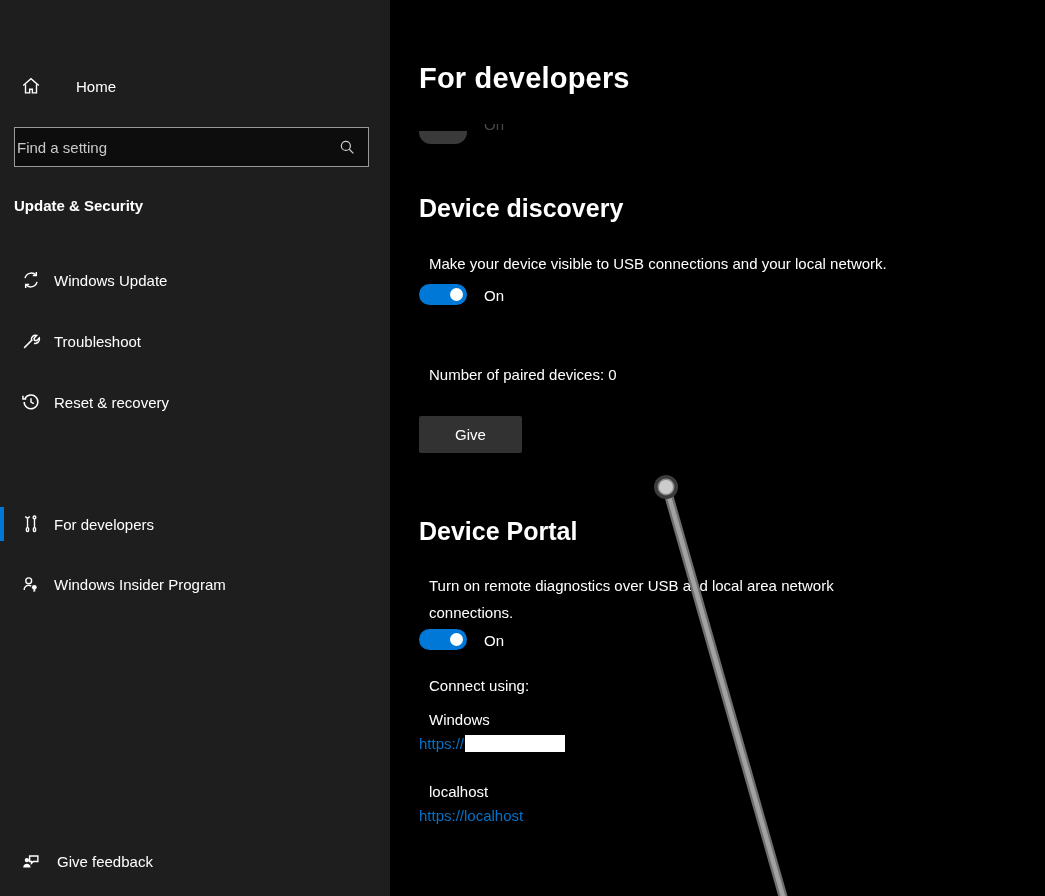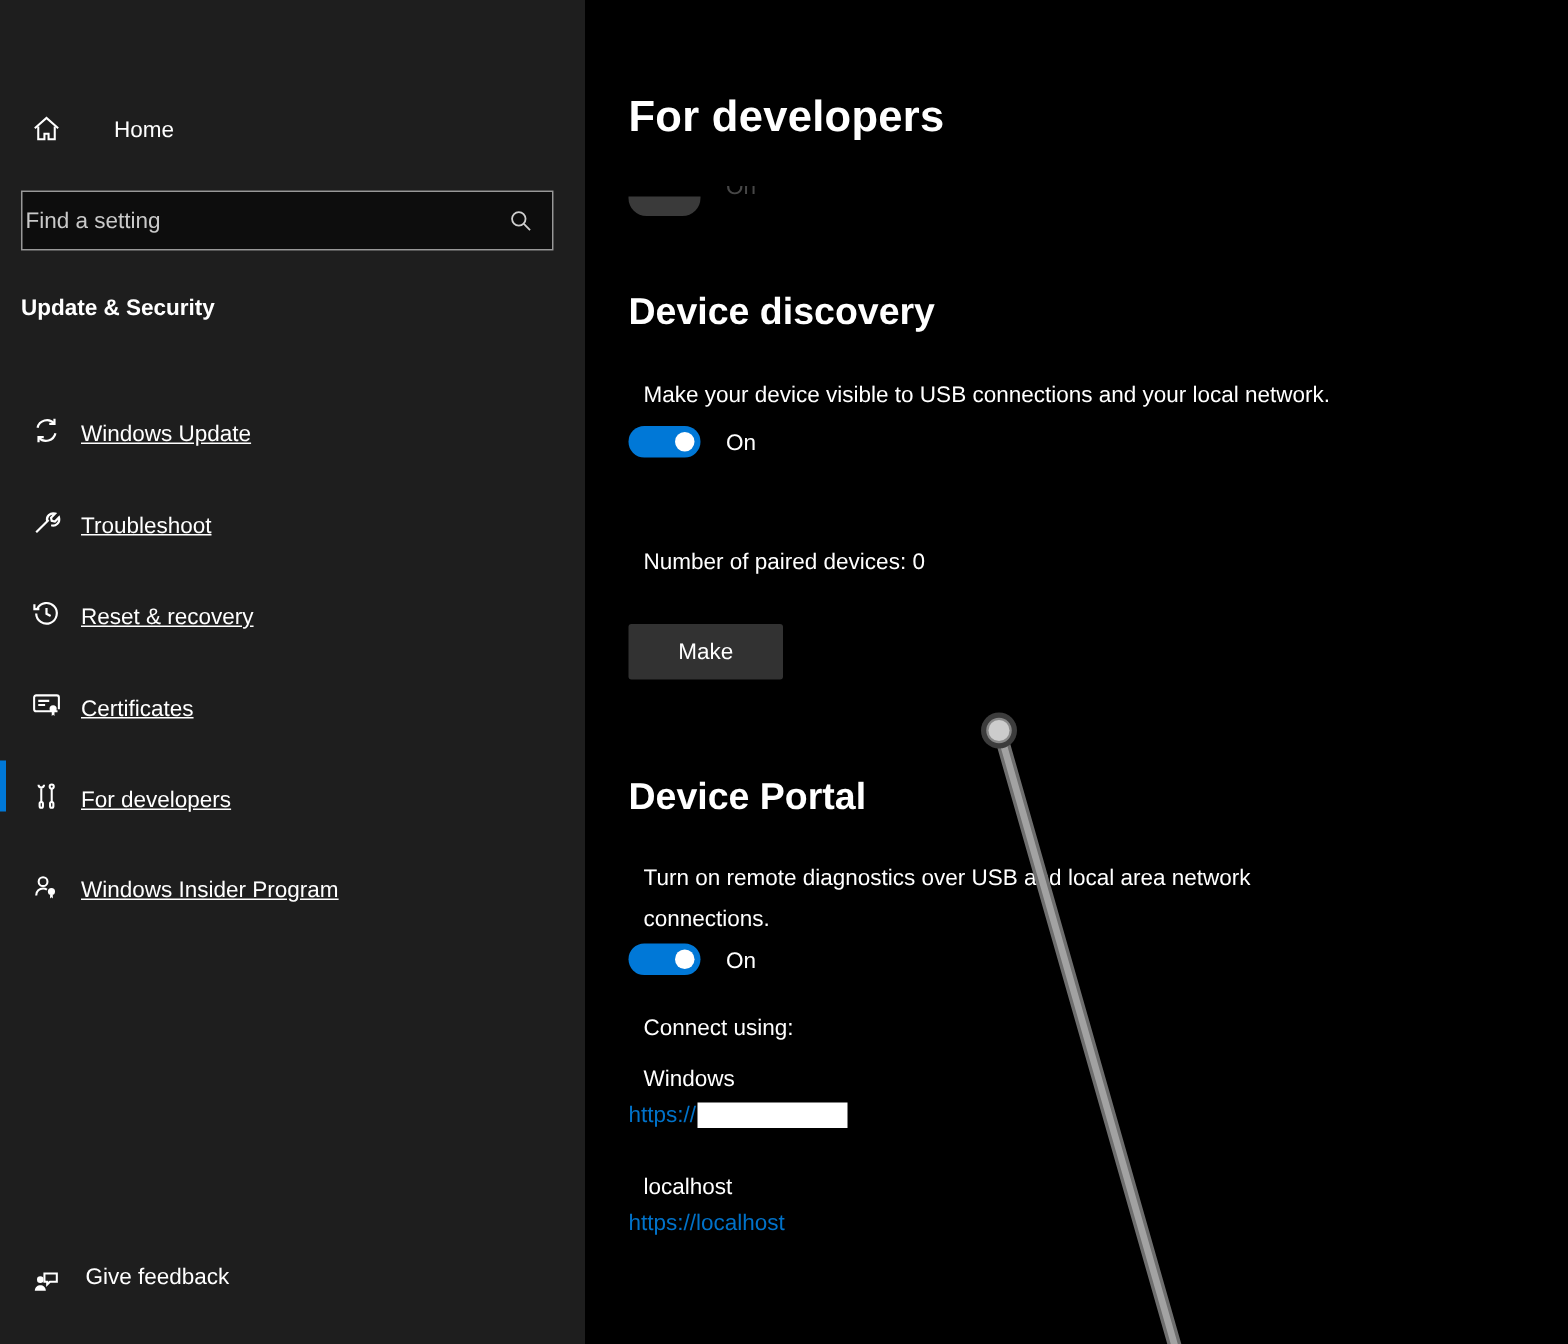--- a/index.html
+++ b/index.html
@@ -31,31 +31,31 @@
     color:#eab308; font-size:15px; 
     font-family:"Liberation Sans", sans-serif;
   }
   .search-box input::placeholder{ color:#c9c9c9; opacity:1; }
   .search-box .search-glyph{ margin-right:12px; display:flex; }
   .section-title{
     position:absolute; left:14px; top:197px; font-size:15px; font-weight:700;
   }
   .nav-row{
     position:absolute; left:0; width:390px; height:36px;
-    display:flex; align-items:flex-end; cursor:default;text-decoration:underline;
+    display:flex; align-items:center; cursor:default;
   }
   .nav-row .nav-icon{ margin-left:20px; width:22px; height:22px; display:flex; align-items:center; justify-content:center;}
   .nav-row .nav-label{ margin-left:12px; font-size:15px; color:#fff; }
   .nav-row.selected::before{
     content:""; position:absolute; left:0; top:1px; bottom:1px; width:4px;
     background:var(--accent,#0078d7);
   }
   .feedback-row{
     position:absolute; left:0; top:843px; width:390px; height:36px;
-    display:flex; cursor:default;
+    display:flex; align-items:center; cursor:default;
   }
   .feedback-row .nav-icon{ margin-left:20px; }
   .feedback-row .nav-label{ margin-left:15px; font-size:15px; }
   .nav-icon svg{ display:block; }
 
   
   .main{ position:absolute; left:390px; top:0; width:655px; height:896px; }
   .page-title{
     position:absolute; left:29px; top:62px; font-size:29px; font-weight:600;
     letter-spacing:0.2px;
@@ -156,31 +156,20 @@
       <span class="nav-icon">
         <svg width="22" height="22" viewBox="0 0 24 24" fill="none" stroke="#fff" stroke-width="1.6">
           <path d="M5.3 8.5A7.5 7.5 0 1 1 4.5 12"></path>
           <path d="M3.2 5.2v3.6h3.6"></path>
           <path d="M12 8v4.2l3 1.6"></path>
         </svg>
       </span>
       <span class="nav-label">Reset &amp; recovery</span>
     </div>
 
-    <div class="nav-row" style="top:445px">
-      <span class="nav-icon">
-        <svg width="22" height="22" viewBox="0 0 24 24" fill="none" stroke="#fff" stroke-width="1.5">
-          <path d="M20 16.5H4.5A1.5 1.5 0 0 1 3 15V6.5A1.5 1.5 0 0 1 4.5 5h15A1.5 1.5 0 0 1 21 6.5V15"></path>
-          <path d="M6 9h8M6 12h5"></path>
-          <circle cx="16.8" cy="14.8" r="2.6" fill="#fff" stroke="none"></circle>
-          <path d="M15.8 17v3l1-1 1 1v-3" fill="#fff" stroke="none"></path>
-        </svg>
-      </span>
-      <span class="nav-label">Certificates</span>
-    </div>
 
     <div class="nav-row selected" style="top:506px">
       <span class="nav-icon">
         <svg width="22" height="22" viewBox="0 0 24 24" fill="none" stroke="#fff" stroke-width="1.5">
           <path d="M6.2 3.5c0 2.6 4 2.6 4 0"></path>
           <path d="M8.2 6v10"></path>
           <rect x="7" y="16" width="2.4" height="4.2" rx="1.1"></rect>
           <circle cx="15.8" cy="4.8" r="1.5"></circle>
           <path d="M15.8 6.5V16"></path>
           <rect x="14.6" y="16" width="2.4" height="4.2" rx="1.1"></rect>
@@ -226,21 +215,21 @@
 
     <div class="body-text" style="top:255px">Make your device visible to USB connections and your local network.</div>
 
     <div class="toggle" style="top:284px">
       <span class="knob"></span>
     </div>
     <div class="toggle-label" style="top:287px">On</div>
 
     <div class="body-text" style="top:366px">Number of paired devices: 0</div>
 
-    <button class="pair-button">Make</button>
+    <button class="pair-button">Give</button>
 
     <div class="section-heading" style="top:517px">Device Portal</div>
 
     <div class="body-text" style="top:577px">Turn on remote diagnostics over USB and local area network</div>
     <div class="body-text" style="top:604px">connections.</div>
 
     <div class="toggle" style="top:629px">
       <span class="knob"></span>
     </div>
     <div class="toggle-label" style="top:632px">On</div>

